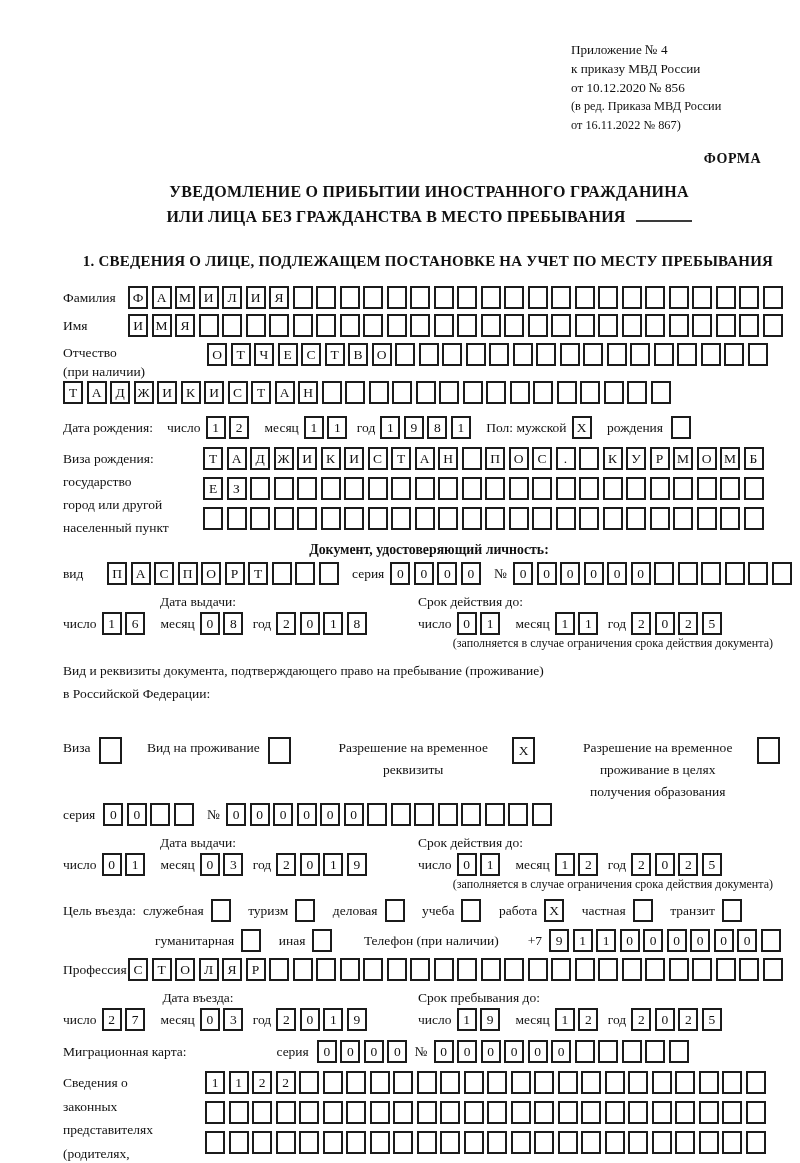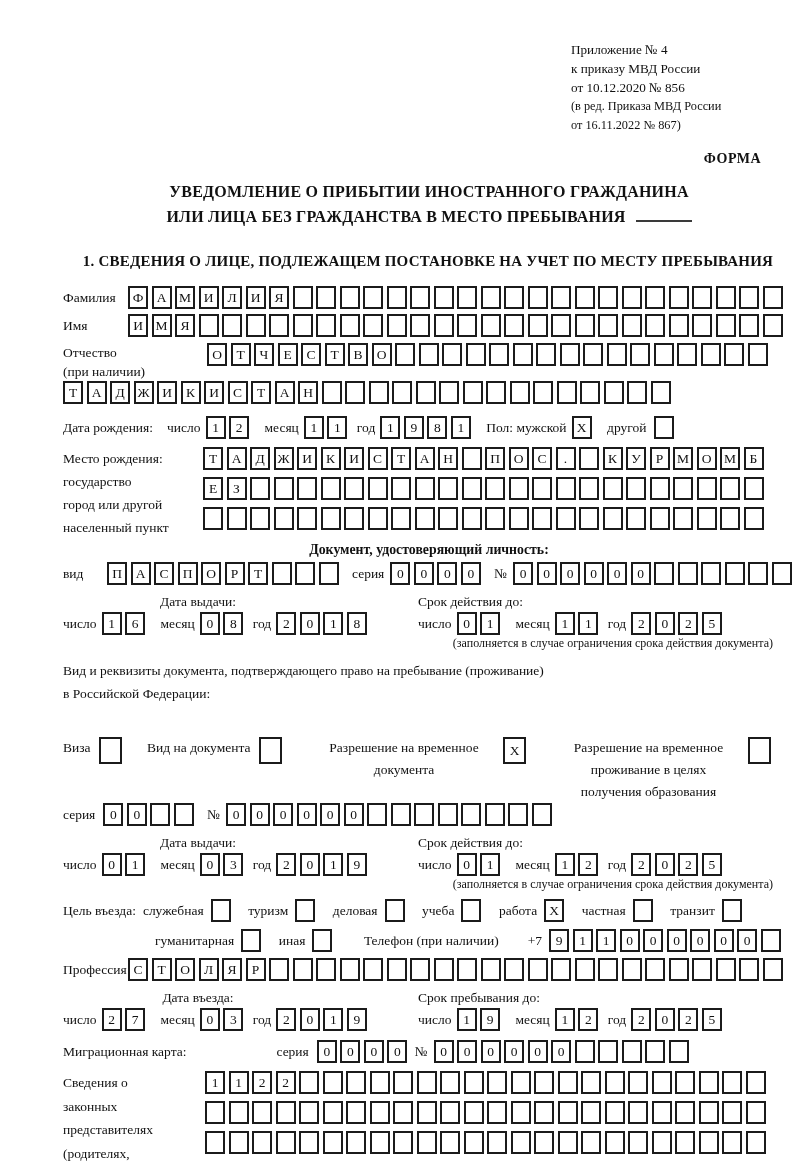--- a/index.html
+++ b/index.html
@@ -230,29 +230,29 @@
         <span class="bx">9</span>
         <span class="bx">8</span>
         <span class="bx">1</span>
       </span>
     <span class="gap"></span>
     <span>Пол: мужской</span>
     <span class="boxes" style="margin-left:5px;">
         <span class="bx">X</span>
       </span>
     <span class="gap"></span>
-    <span>другой</span>
+    <span>рождения</span>
     <span class="boxes" style="margin-left:8px;">
         <span class="bx"></span>
       </span>
   </div>
 
   <div class="frow stack" style="margin-top:8px;">
     <span class="lbl w140">
-      <span>Место рождения:</span><br>
+      <span>Виза рождения:</span><br>
       <span>государство</span><br>
       <span>город или другой</span><br>
       <span>населенный пункт</span>
     </span>
     <span>
       <span class="boxes">
           <span class="bx">Т</span>
           <span class="bx">А</span>
           <span class="bx">Д</span>
           <span class="bx">Ж</span>
@@ -428,30 +428,30 @@
 
   <div class="opts cbox">
     <span class="opt">
       <span class="ol">Виза</span>
       <span class="boxes">
           <span class="bx"></span>
         </span>
     </span>
     <span class="optgap" style="flex-basis:22px;"></span>
     <span class="opt">
-      <span class="ol">Вид на документа</span>
+      <span class="ol">Вид на проживание</span>
       <span class="boxes">
           <span class="bx"></span>
         </span>
     </span>
     <span class="optgap"></span>
     <span class="opt">
       <span class="ol center" style="width:182px;">
         <span>Разрешение на временное</span><br>
-        <span>документа</span>
+        <span>реквизиты</span>
       </span>
       <span class="boxes">
           <span class="bx">X</span>
         </span>
     </span>
     <span class="optgap"></span>
     <span class="opt">
       <span class="ol center" style="width:182px;">
         <span>Разрешение на временное</span><br>
         <span>проживание в целях</span><br>

